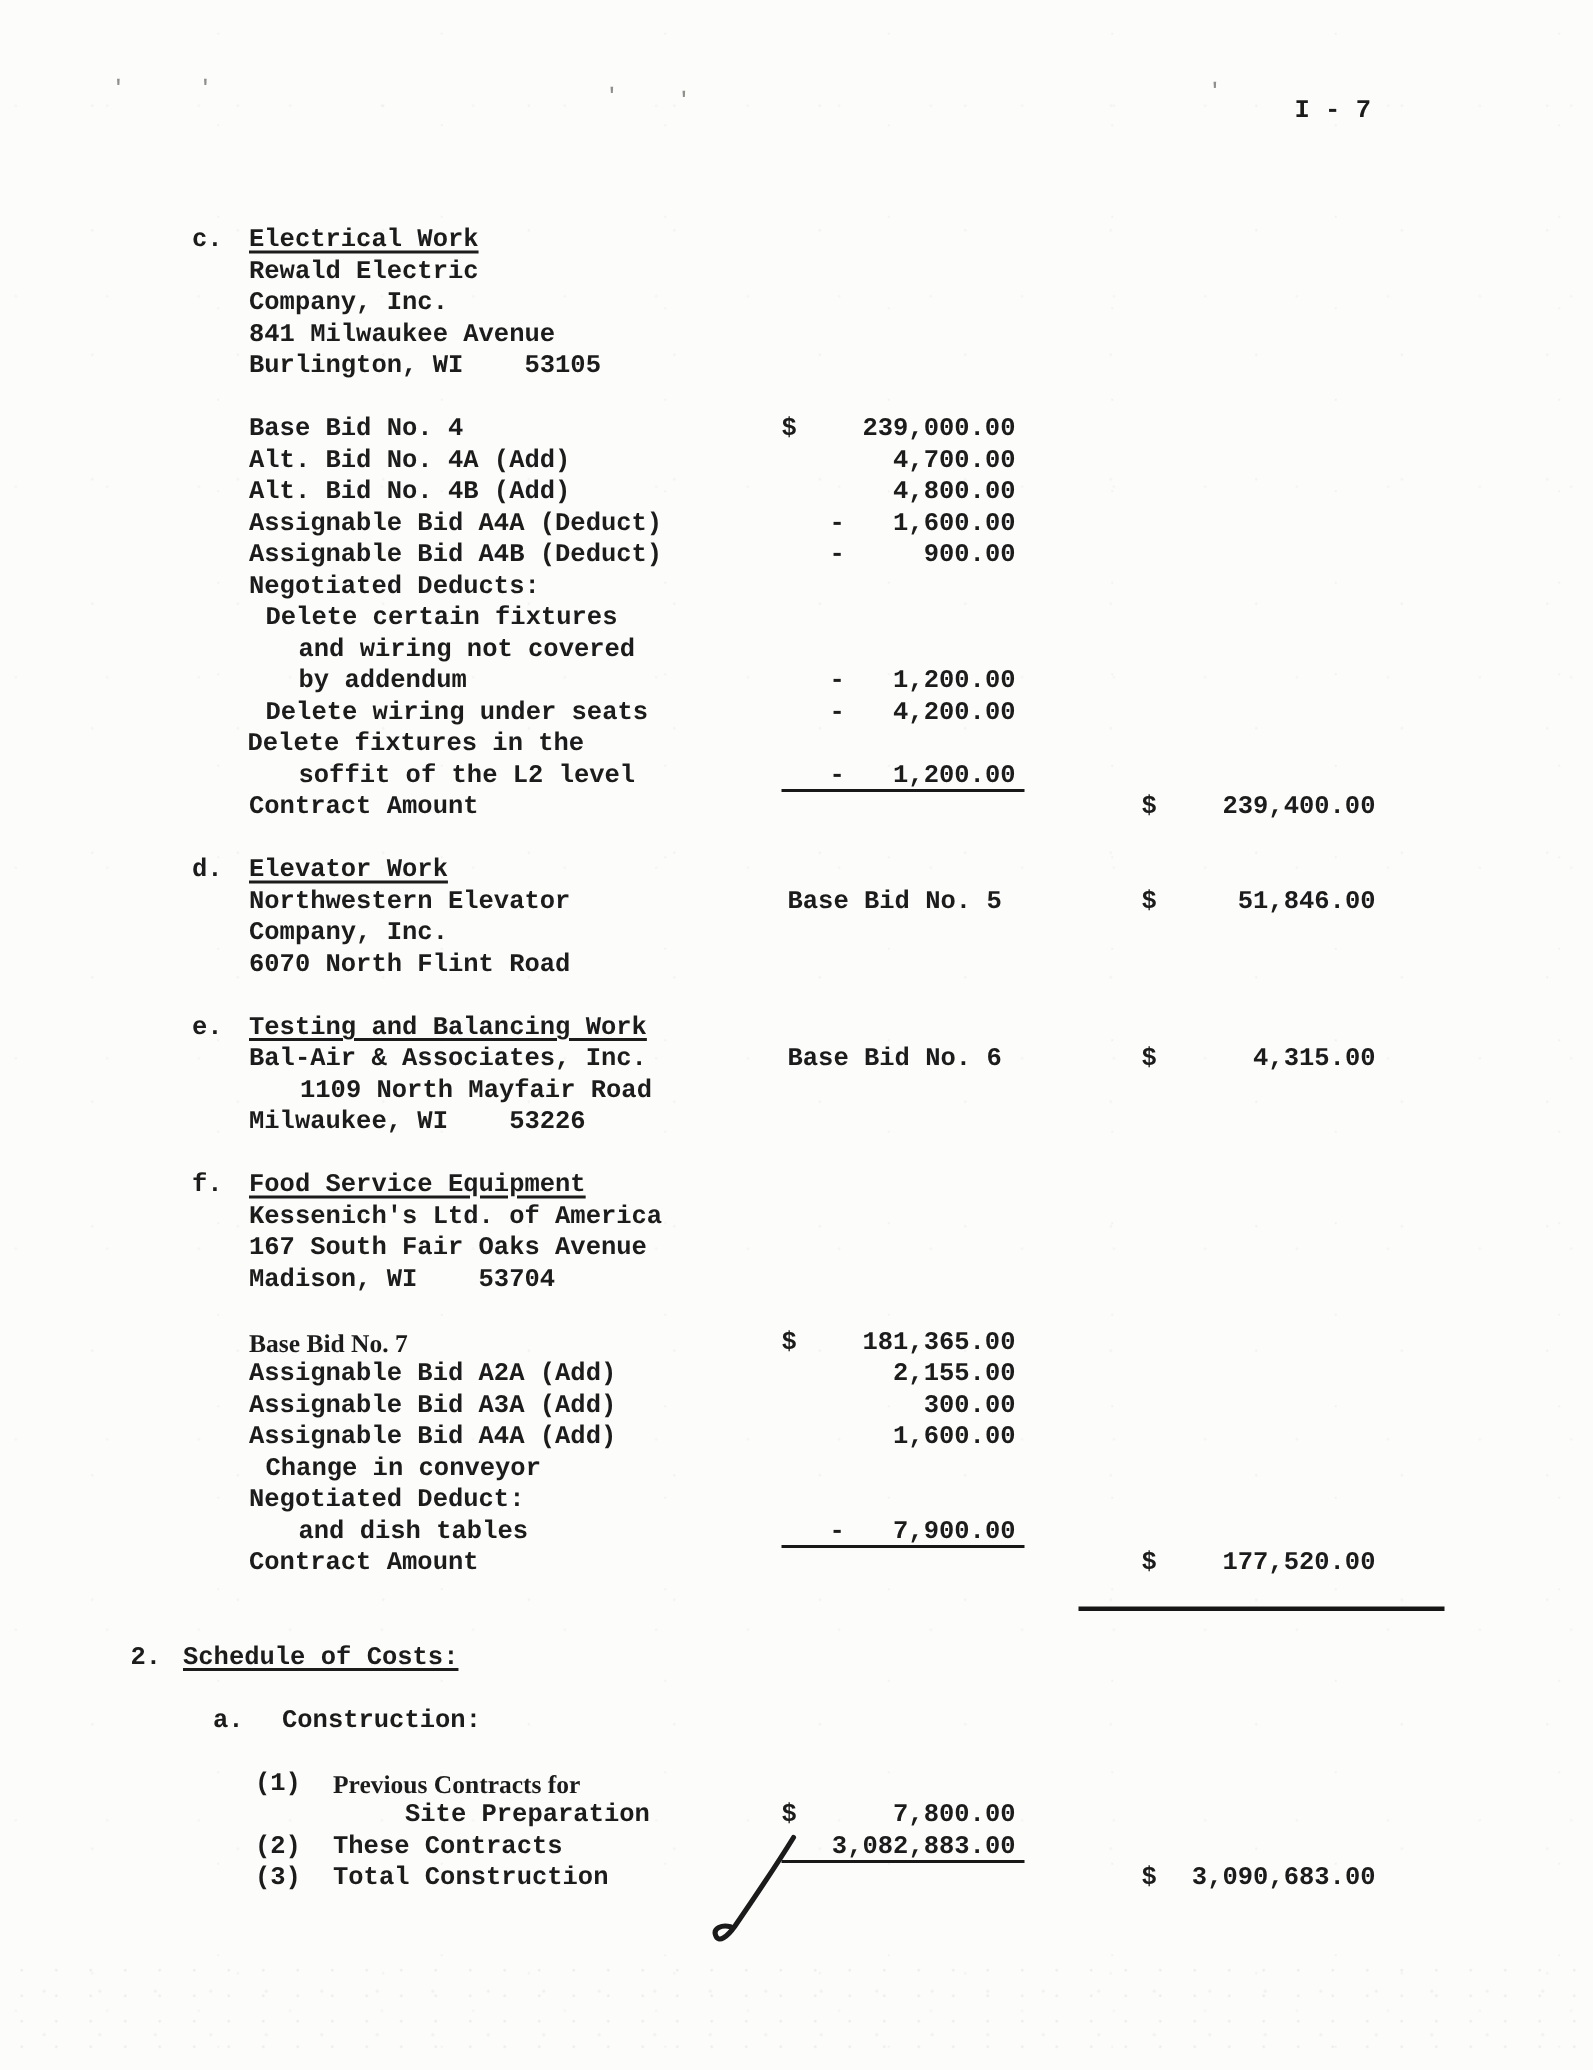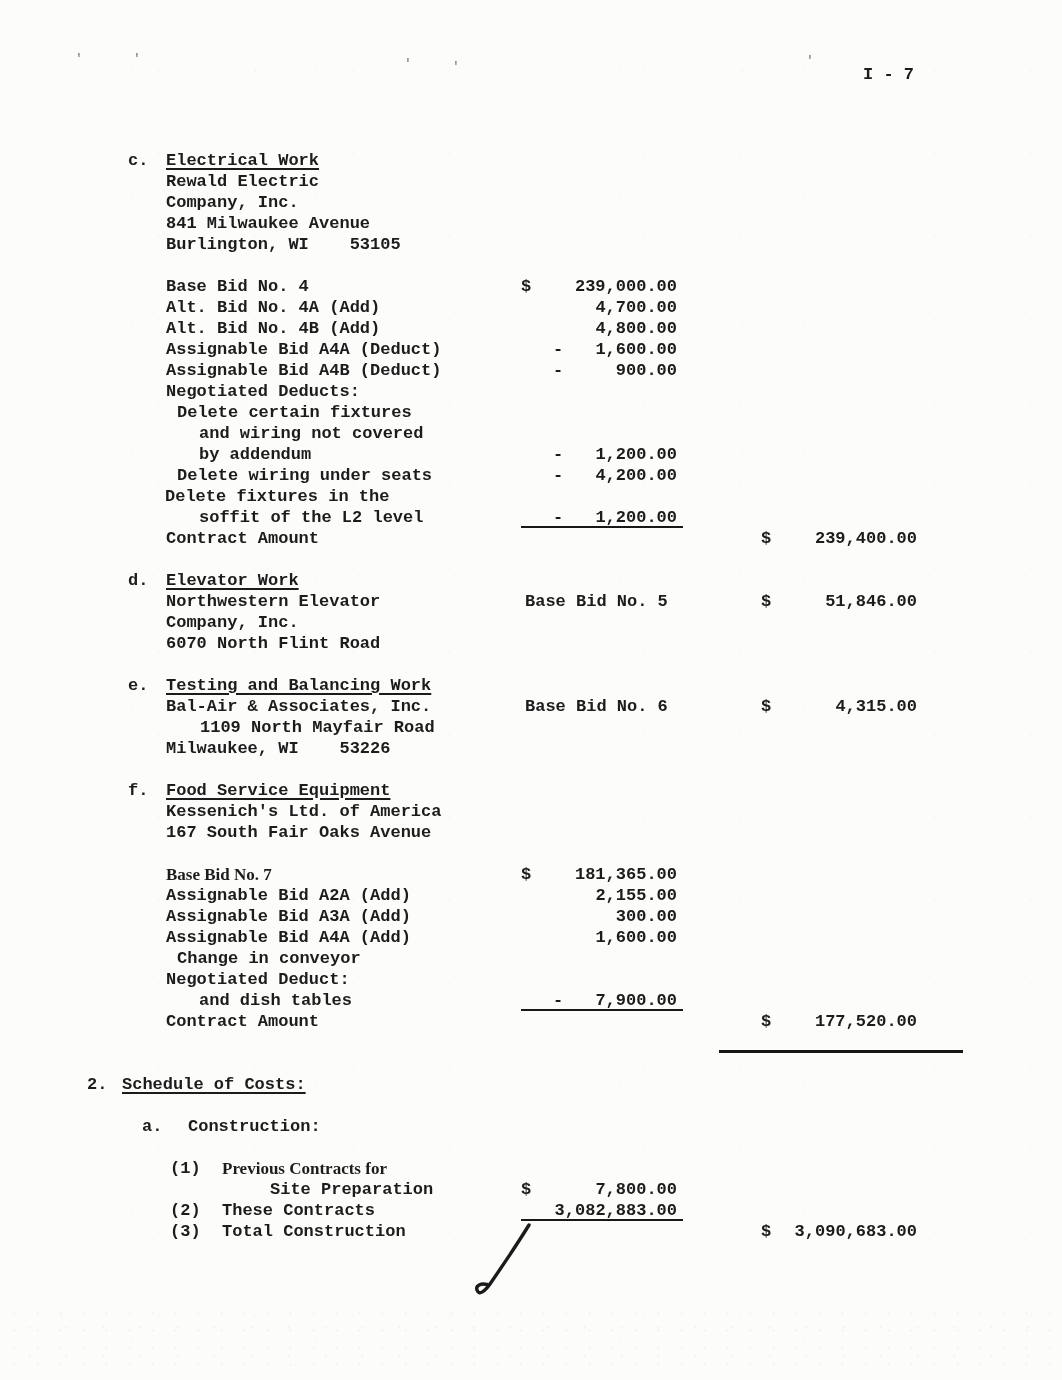--- a/index.html
+++ b/index.html
@@ -191,20 +191,23 @@
       <div class="row">
         <span class="c-label title" style="left: 166px;">Food Service Equipment</span>
         <span class="c-letter">f.</span>
       </div>
       <div class="row">
         <span class="c-label" style="left: 166px;">Kessenich's Ltd. of America</span>
       </div>
       <div class="row">
         <span class="c-label" style="left: 166px;">167 South Fair Oaks Avenue</span>
       </div>
+      <div class="row">
+        <span class="c-label" style="left: 166px;">Madison, WI    53704</span>
+      </div>
       <div class="row"></div>
       <div class="row">
         <span class="c-label" style="left: 166px; font-family: Liberation Serif, serif;">Base Bid No. 7</span>
         <span class="c-d1">$</span>
         <span class="c-amt1">181,365.00</span>
       </div>
       <div class="row">
         <span class="c-label" style="left: 166px;">Assignable Bid A2A (Add)</span>
         <span class="c-amt1">2,155.00</span>
       </div>

